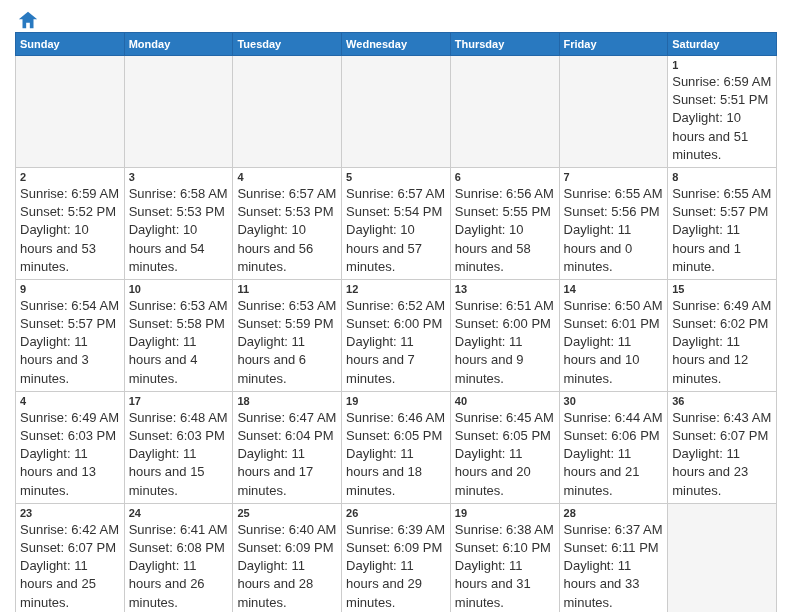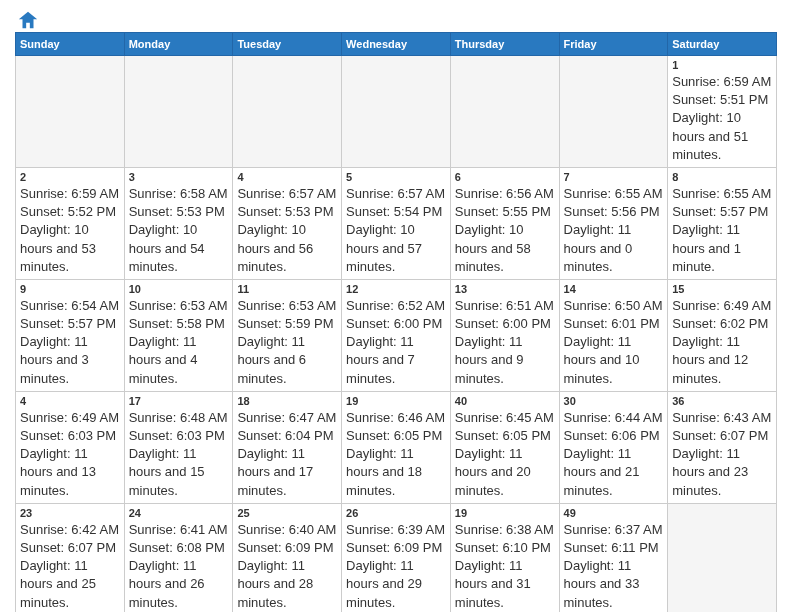--- a/index.html
+++ b/index.html
@@ -243,20 +243,20 @@
           </td>
           <td>
             <div class="day-num">26</div>
         <div class="day-info">Sunrise: 6:39 AM<br>Sunset: 6:09 PM<br>Daylight: 11 hours and 29 minutes.</div>
           </td>
           <td>
             <div class="day-num">19</div>
         <div class="day-info">Sunrise: 6:38 AM<br>Sunset: 6:10 PM<br>Daylight: 11 hours and 31 minutes.</div>
           </td>
           <td>
-            <div class="day-num">49</div>
+            <div class="day-num">28</div>
         <div class="day-info">Sunrise: 6:37 AM<br>Sunset: 6:11 PM<br>Daylight: 11 hours and 33 minutes.</div>
           </td>
           <td class="empty"></td>
         </tr>
       </tbody>
   </table>
 </div>
 
 </body></html>

